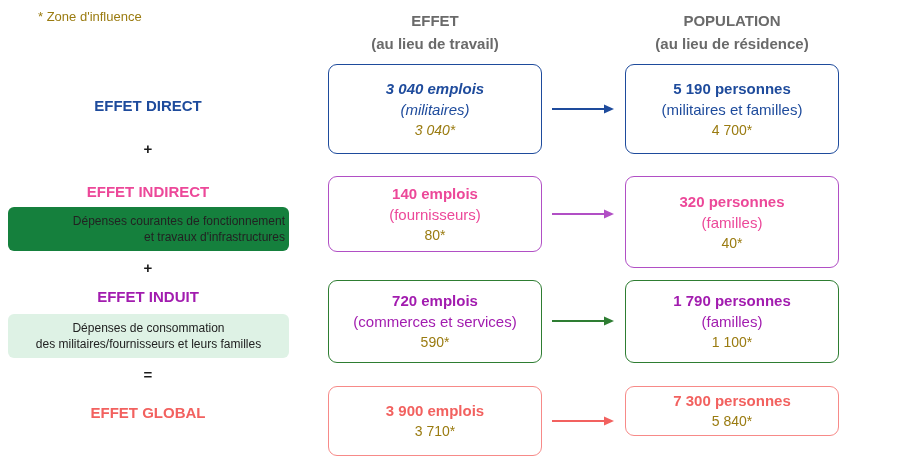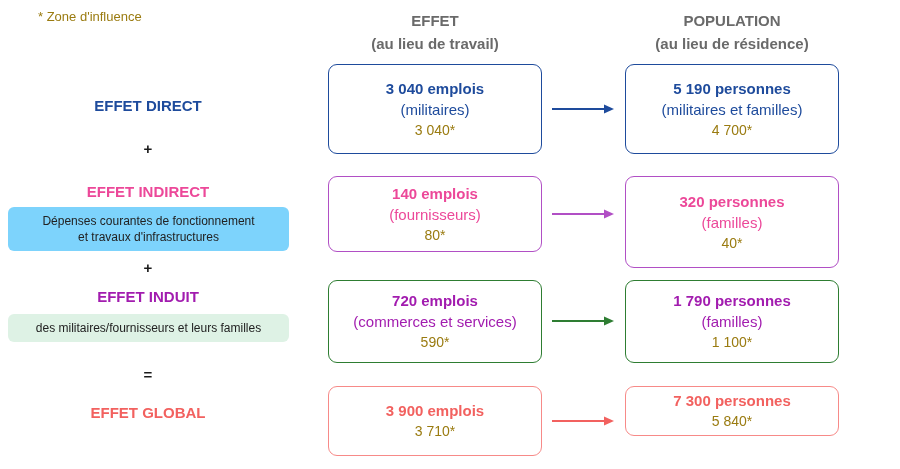--- a/index.html
+++ b/index.html
@@ -56,21 +56,21 @@
     position: absolute;
     left: 8px;
     width: 281px;
     border-radius: 6px;
     padding: 6px 4px;
     text-align: center;
     font-size: 12px;
     line-height: 16px;
     color: #222222;
   }
-  .desc-indirect { background: #7dd3fc; }
+  .desc-indirect { background: #15803d; text-align: right; }
   .desc-induit   { background: #def2e5; }
 
   .effect-box {
     position: absolute;
     width: 214px;
     background: #ffffff;
     border: 1.6px solid #000;
     border-radius: 9px;
     display: flex;
     flex-direction: column;
@@ -115,28 +115,29 @@
   <div class="row-label c-indirect" style="top:183px;">EFFET INDIRECT</div>
   <div class="desc desc-indirect" style="top:207px;">
     <div>Dépenses courantes de fonctionnement</div>
     <div>et travaux d'infrastructures</div>
   </div>
 
   <div class="operator" style="top:259px;">+</div>
 
   <div class="row-label c-induit" style="top:288px;">EFFET INDUIT</div>
   <div class="desc desc-induit" style="top:314px;">
+    <div>Dépenses de consommation</div>
     <div>des militaires/fournisseurs et leurs familles</div>
   </div>
 
   <div class="operator" style="top:366px;">=</div>
 
   <div class="row-label c-global" style="top:404px;">EFFET GLOBAL</div>
 
-  <div class="effect-box b-direct" style="left:328px; top:64px; height:90px;">
+  <div class="effect-box b-direct" style="left:328px; top:64px; height:90px;font-style:italic;">
     <div class="v1 c-direct">3 040 emplois</div>
     <div class="v2 c-direct">(militaires)</div>
     <div class="v3 c-star">3 040*</div>
   </div>
 
   <div class="effect-box b-indirect" style="left:328px; top:176px; height:76px;">
     <div class="v1 c-indirect">140 emplois</div>
     <div class="v2 c-indirect">(fournisseurs)</div>
     <div class="v3 c-star">80*</div>
   </div>

